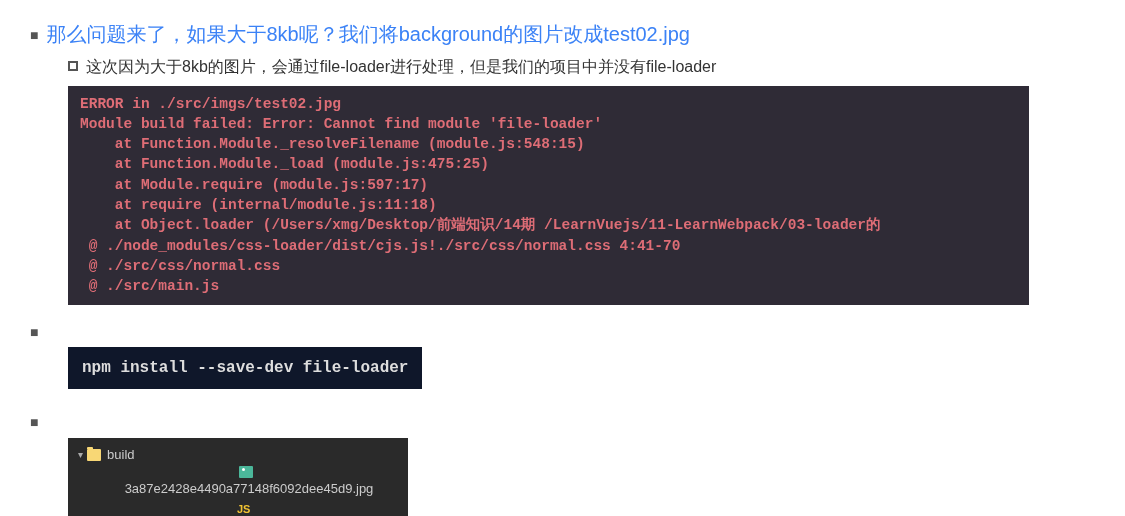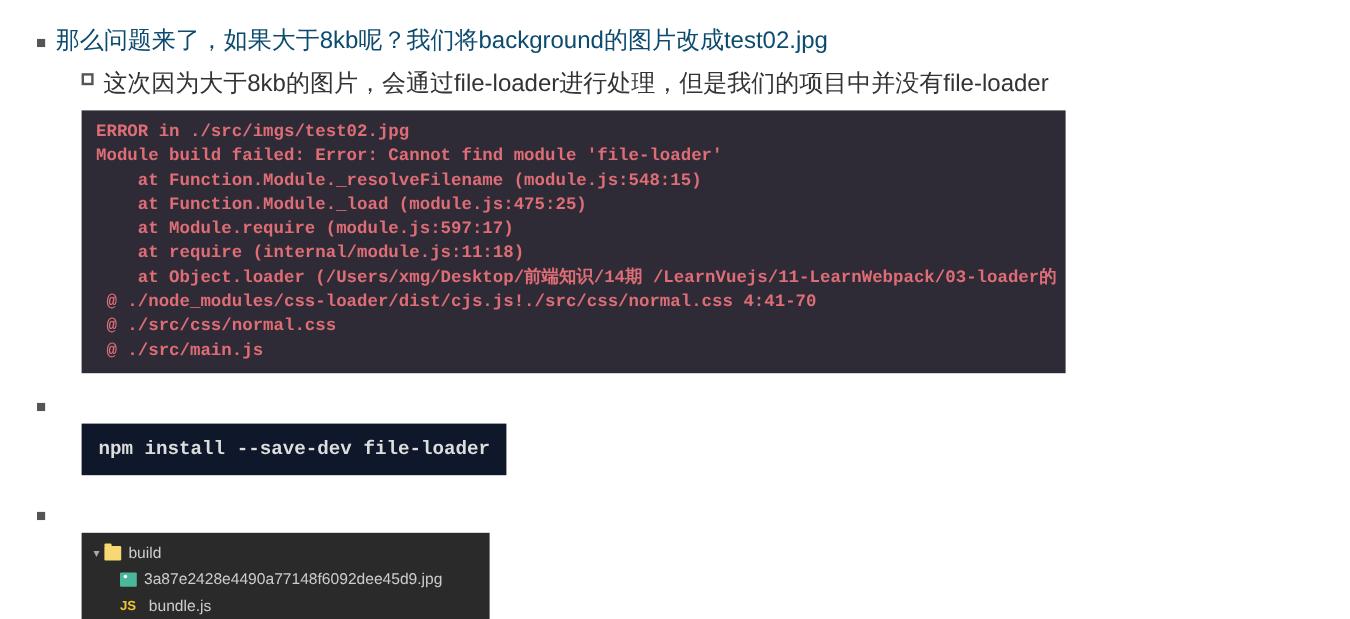--- a/index.html
+++ b/index.html
@@ -21,55 +21,55 @@
       margin-bottom: 4px;
     }
     .bullet-l1 .marker {
       color: #555;
       font-size: 14px;
       margin-right: 8px;
       margin-top: 6px;
     }
     .bullet-l1 .text {
       font-size: 20px;
-      color: #0c4a6e;
+      color: #3b82f6;
     }
     .bullet-l2 {
       display: flex;
       align-items: flex-start;
       margin-left: 38px;
       margin-bottom: 6px;
     }
     .bullet-l2 .marker {
       color: #555;
       font-size: 13px;
       margin-right: 8px;
       margin-top: 7px;
       border: 2px solid #555;
       width: 10px;
       height: 10px;
       display: inline-block;
     }
     .bullet-l2 .text {
-      font-size: 20px;
+      font-size: 16px;
       color: #333;
     }
     .code-block {
       background: #2f2b36;
       font-family: "Courier New", Consolas, monospace;
       font-size: 14.5px;
       line-height: 1.4;
       padding: 8px 12px;
       white-space: pre;
       margin-left: 38px;
       margin-bottom: 10px;
       display: inline-block;
     }
     .code-block.error {
-      width: 820px;
+      width: 961px;
     }
     .error-line { color: #de6d76; font-weight: bold; }
     .info-line { color: #de6d76; font-weight: bold; }
     .code-block.cmd {
       background: #0f172a;
       color: #ddd;
       font-weight: bold;
       padding: 10px 14px;
       font-size: 16px;
     }
@@ -82,20 +82,21 @@
       width: 340px;
     }
     .tree-row {
       display: flex;
       align-items: center;
       color: #ccc;
       line-height: 1.7;
     }
     .tree-row.sub {
       padding-left: 22px;
+      flex-direction: column;
     }
     .tree-arrow {
       color: #aaa;
       font-size: 10px;
       margin-right: 4px;
     }
     .folder-icon {
       width: 14px;
       height: 12px;
       background: #f8d775;

